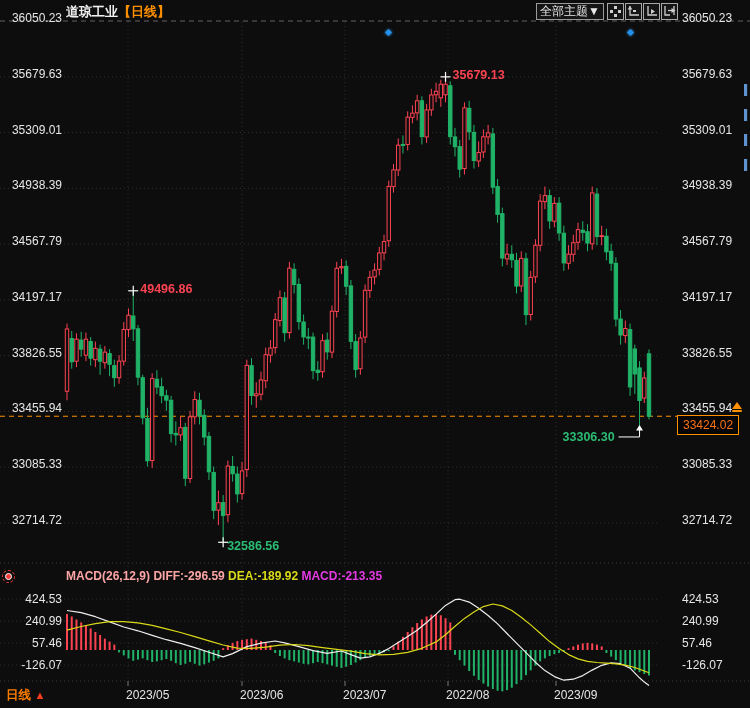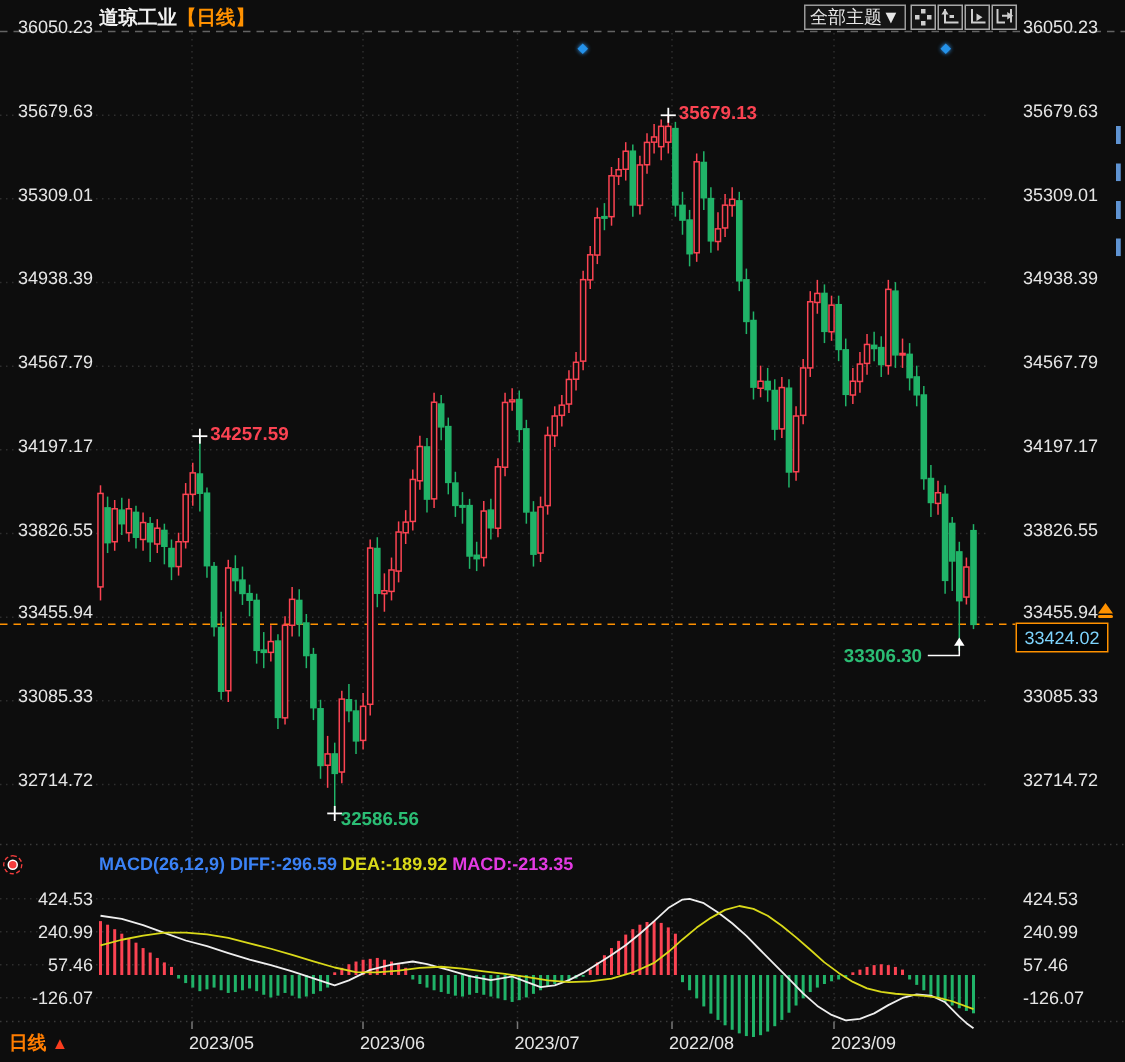--- a/index.html
+++ b/index.html
@@ -13,28 +13,28 @@
   .right-col{left:682px;text-align:left;}
   #title{left:66px;top:3px;font-size:13px;font-weight:bold;white-space:nowrap;}
   #title .t1{color:#f0f0f0;}
   #title .t2{color:#ff9100;font-family:Liberation Serif, serif;}
   #theme-dropdown{left:536px;top:3px;width:66px;height:15px;border:1px solid #9a9a9a;
       color:#e8e8e8;font-size:12px;line-height:15px;text-align:center;cursor:pointer;background:#151515;}
   .tool-btn{position:absolute;top:3px;width:15px;height:15px;border:1px solid #a8a8a8;background:#151515;cursor:pointer;}
   .ann{position:absolute;font-size:12.5px;font-weight:bold;white-space:nowrap;}
   .ann-red{color:#fb4352;}
   .ann-green{color:#2bbd74;}
-  #price-box{left:677px;top:415px;border:1px solid #ff9100;background:#050505;color:#7dd3fc;
+  #price-box{left:677px;top:415px;border:1px solid #ff9100;background:#050505;color:#f97316;
       font-size:12px;line-height:16px;padding:1px 5px;}
   #price-marker{left:730px;top:402px;width:14px;height:13px;}
   #price-marker .tri{width:0;height:0;border-left:5px solid transparent;border-right:5px solid transparent;
       border-bottom:7px solid #ff9100;margin:0 auto;}
   #price-marker .base{width:10px;height:2px;background:#ff9100;margin:1px auto 0;border-radius:1px;}
   #macd-header{left:66px;top:569px;font-size:12px;font-weight:bold;white-space:nowrap;}
-  #macd-header .m1{color:#3b82f6;}
+  #macd-header .m1{color:#fca5a5;}
   #macd-header .m2{color:#d9d919;}
   #macd-header .m3{color:#e33ae3;}
   #indicator-dot{left:2px;top:570px;width:11px;height:11px;border:1px dashed #f23c3c;border-radius:50%;}
   #indicator-dot .in{width:5px;height:5px;background:#f23c3c;border:1px solid #ffffff;border-radius:50%;margin:2px auto;}
   #footer-period{left:6px;top:687px;font-size:12.5px;font-weight:bold;white-space:nowrap;}
   #footer-period .p{color:#ff7d00;}
   #footer-period .a{color:#fa3d1e;font-size:11px;}
   .x-label{position:absolute;top:688px;width:64px;text-align:left;font-size:12px;color:#e6e6e6;}
   .event-dot{position:absolute;width:5px;height:5px;background:#2492ea;transform:rotate(45deg);
       box-shadow:0 0 3px #35a0ff;cursor:pointer;}
@@ -523,21 +523,21 @@
     <div class="axis-label right-col" style="top: 658.098px;">-126.07</div>
   </div>
 <div id="xaxis">
     <div class="x-label" style="left: 126px;">2023/05</div>
     <div class="x-label" style="left: 240px;">2023/06</div>
     <div class="x-label" style="left: 343px;">2023/07</div>
     <div class="x-label" style="left: 446px;">2022/08</div>
     <div class="x-label" style="left: 554px;">2023/09</div>
   </div>
 
-<div id="ann-high-may" class="ann ann-red" style="left: 140.244px; top: 281.793px;">34257.59</div>
+<div id="ann-high-may" class="ann ann-red" style="left: 140.244px; top: 281.793px;">49496.86</div>
 <div id="ann-peak" class="ann ann-red" style="left: 452.536px; top: 67.8507px; text-align: center;">35679.13</div>
 <div id="ann-low-may" class="ann ann-green" style="left: 227.146px; top: 539.284px;">32586.56</div>
 <div id="ann-low-sep" class="ann ann-green" style="left: 562.536px; top: 429.963px;">33306.30</div>
 
 <div id="price-box" class="abs">33424.02</div>
 <div id="price-marker" class="abs">
     <div class="tri"></div>
     <div class="base"></div>
   </div>
 

